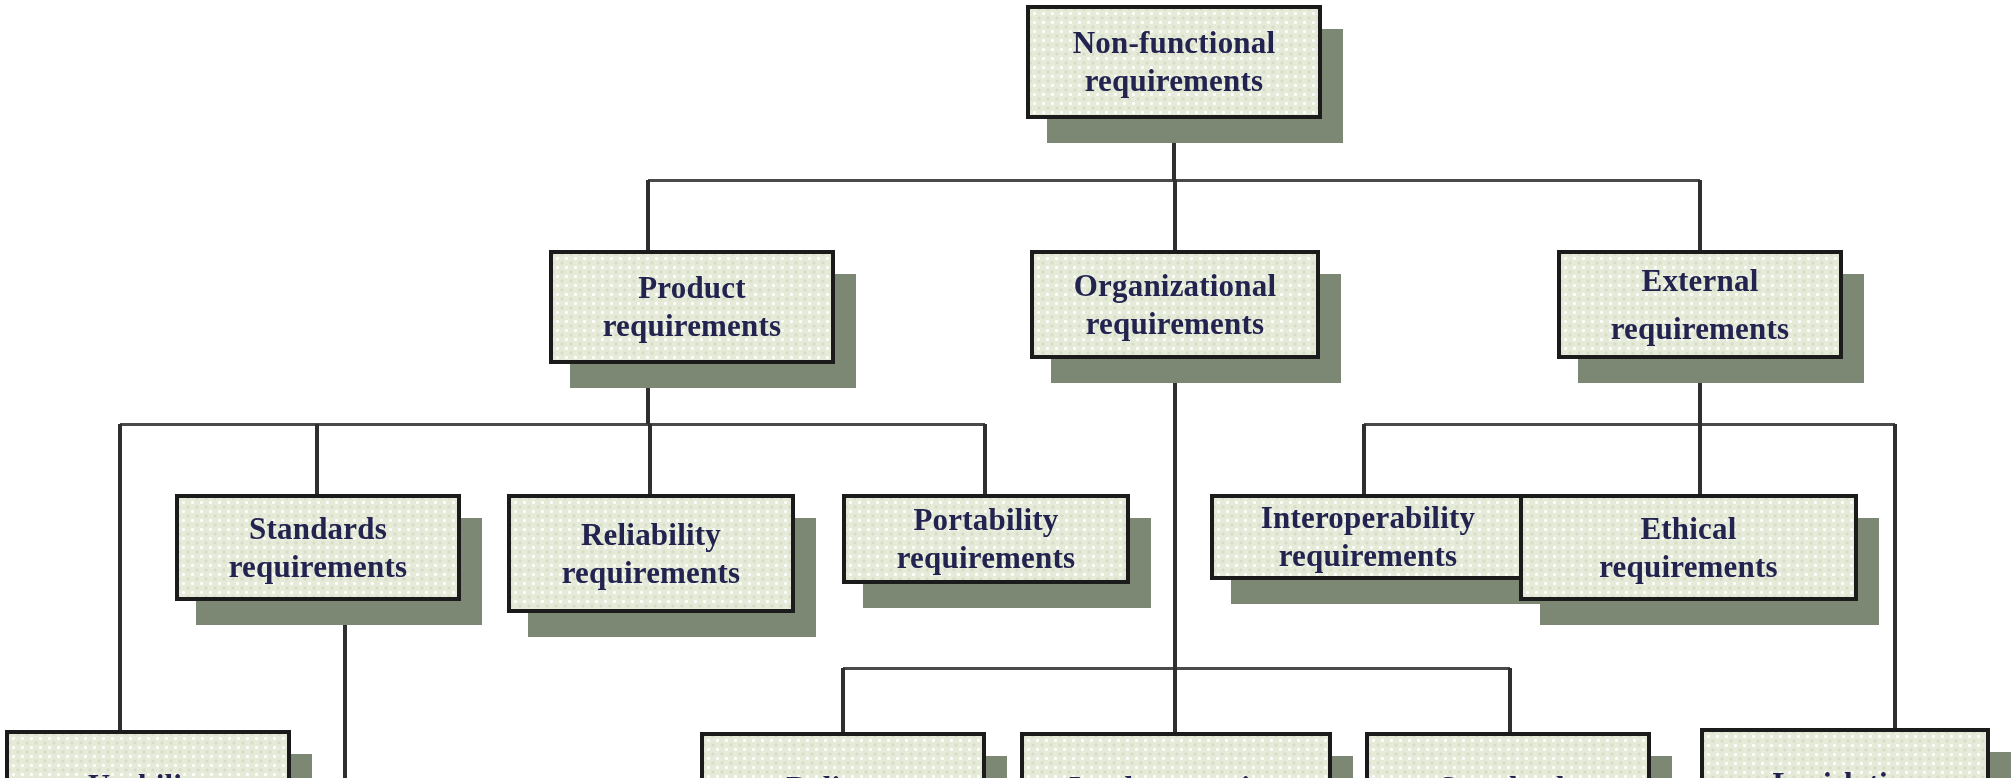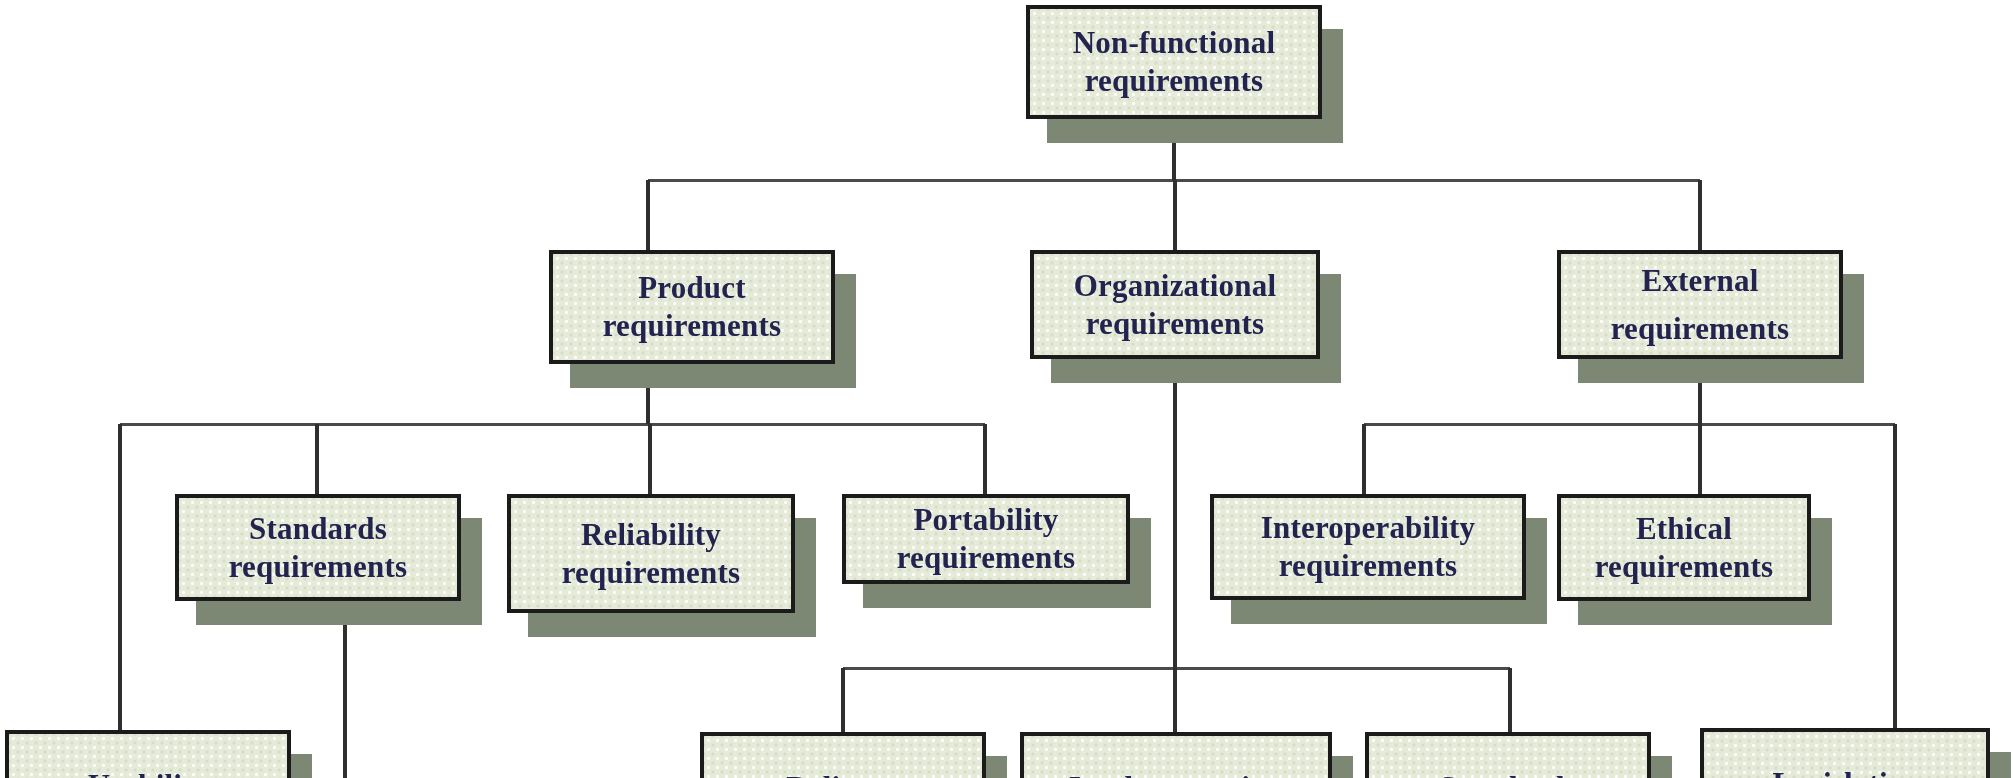--- a/index.html
+++ b/index.html
@@ -88,26 +88,26 @@
 <div class="node" style="left:507px;top:494px;width:288px;height:119px;">
   <span>Reliability</span>
   <span>requirements</span>
 </div>
 
 <div class="node" style="left:842px;top:494px;width:288px;height:90px;">
   <span>Portability</span>
   <span>requirements</span>
 </div>
 
-<div class="node" style="left:1210px;top:494px;width:316px;height:106px;">
+<div class="node" style="left:1210px;top:494px;width:316px;height:86px;">
   <span>Interoperability</span>
   <span>requirements</span>
 </div>
 
-<div class="node" style="left:1557px;top:494px;width:254px;height:107px;">
+<div class="node" style="left:1519px;top:494px;width:339px;height:107px;">
   <span>Ethical</span>
   <span>requirements</span>
 </div>
 
 <div class="node" style="left:5px;top:730px;width:286px;height:112px;">
   <span>Usability</span>
   <span></span>
 </div>
 
 <div class="node" style="left:700px;top:732px;width:286px;height:112px;">

